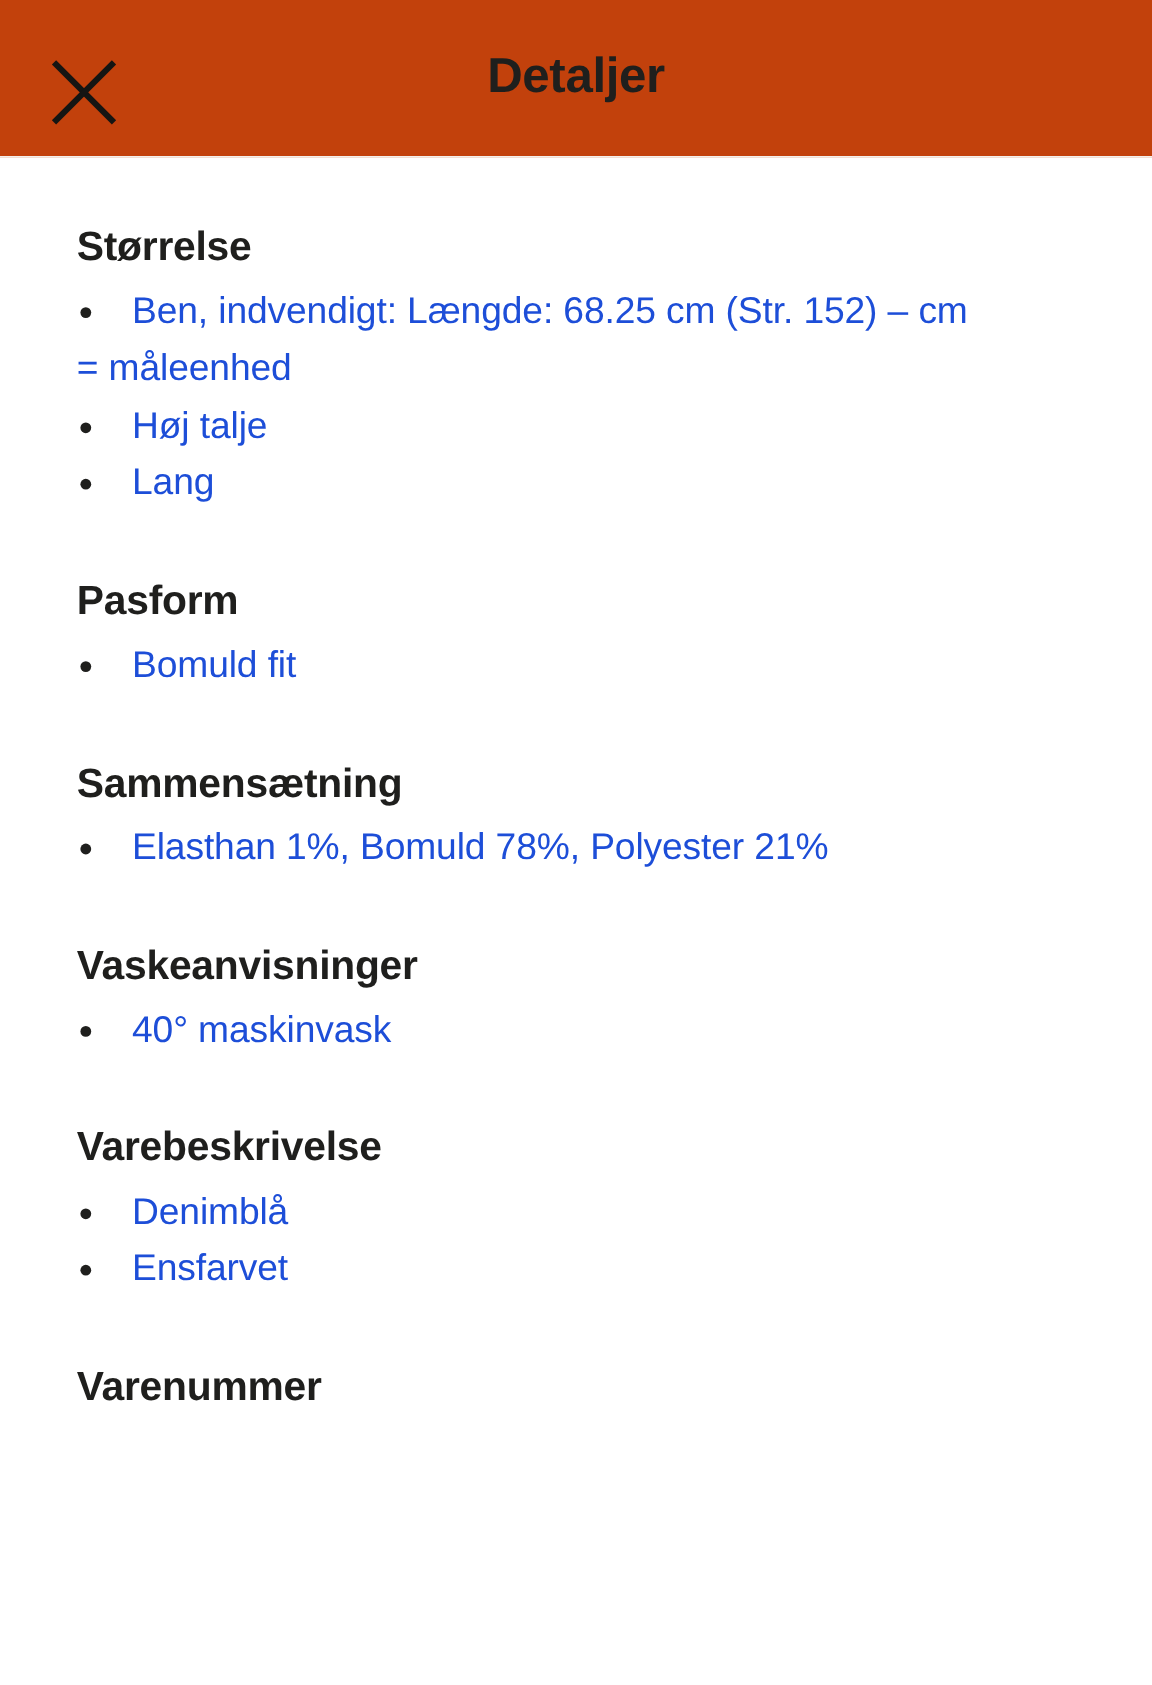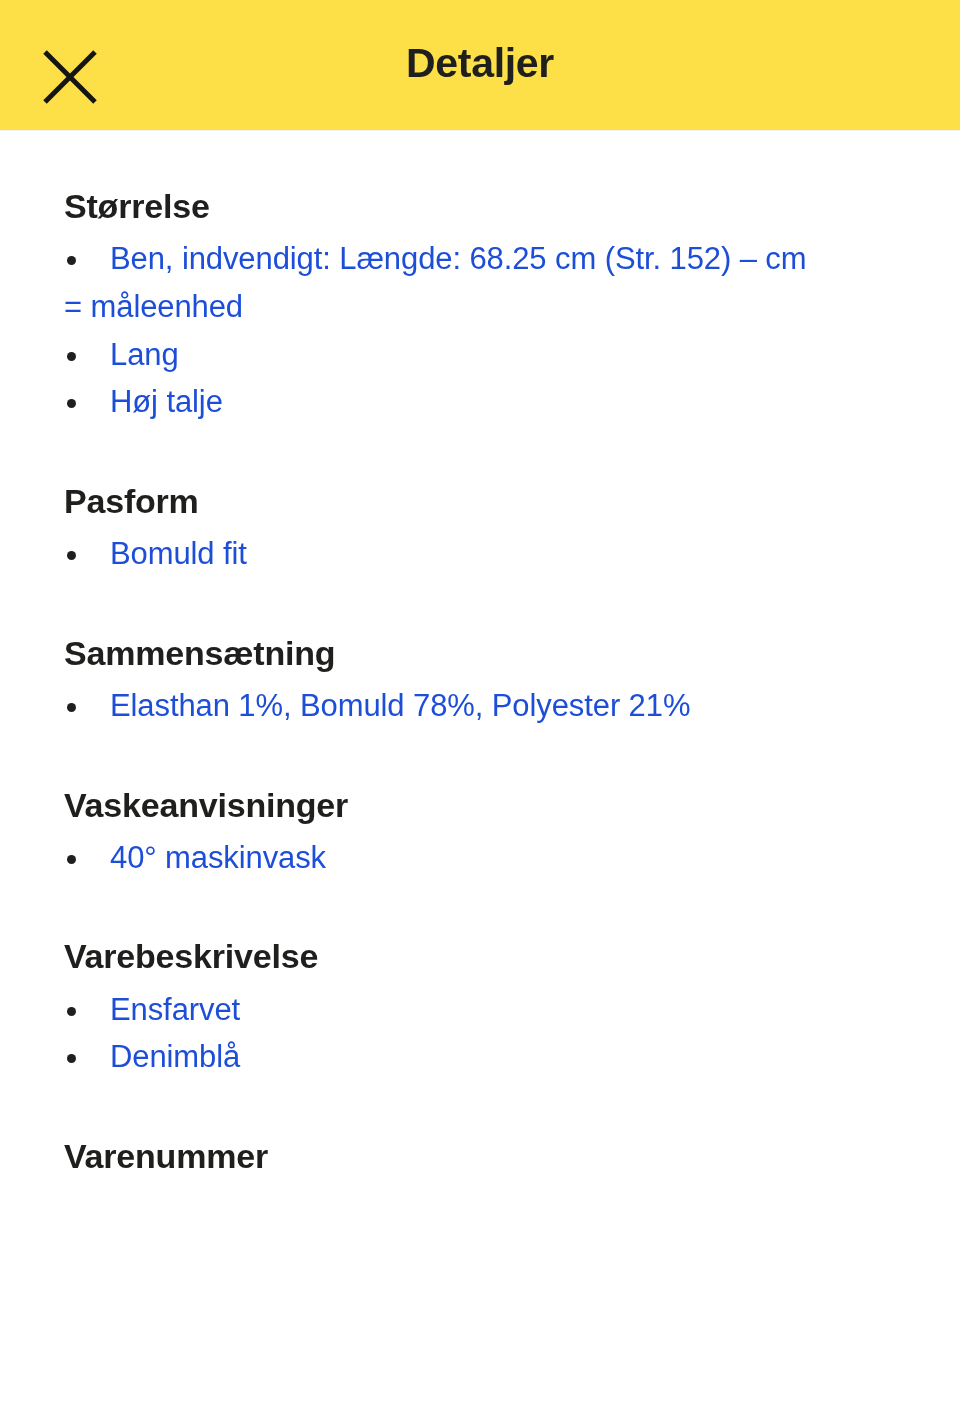--- a/index.html
+++ b/index.html
@@ -14,21 +14,21 @@
     font-family: "Liberation Sans", sans-serif;
     color: #1f1f1d;
     overflow: hidden;
   }
 
   
   .header {
     position: relative;
     width: 960px;
     height: 131px;
-    background: #fde047;
+    background: #c2410c;
     border-bottom: 1px solid #f2f0ec;
     display: flex;
     align-items: center;
     justify-content: center;
   }
   .close-btn {
     position: absolute;
     left: 38px;
     top: 45px;
     width: 64px;
@@ -119,22 +119,22 @@
   </button>
   <h1 class="header-title">Detaljer</h1>
 </div>
 
 <div class="content">
 
 <div class="section">
       <h2 class="section-title">Størrelse</h2>
       <ul class="bullets">
         <li class="hang">Ben, indvendigt: Længde: 68.25 cm (Str. 152) – cm = måleenhed</li>
+        <li>Høj talje</li>
         <li>Lang</li>
-        <li>Høj talje</li>
       </ul>
     </div>
     <div class="section">
       <h2 class="section-title">Pasform</h2>
       <ul class="bullets">
         <li>Bomuld fit</li>
       </ul>
     </div>
     <div class="section">
       <h2 class="section-title">Sammensætning</h2>
@@ -144,20 +144,20 @@
     </div>
     <div class="section">
       <h2 class="section-title">Vaskeanvisninger</h2>
       <ul class="bullets">
         <li>40° maskinvask</li>
       </ul>
     </div>
     <div class="section">
       <h2 class="section-title">Varebeskrivelse</h2>
       <ul class="bullets">
+        <li>Denimblå</li>
         <li>Ensfarvet</li>
-        <li>Denimblå</li>
       </ul>
     </div>
     <div class="section">
       <h2 class="section-title">Varenummer</h2>
     </div>
   </div>
 
 </body></html>

